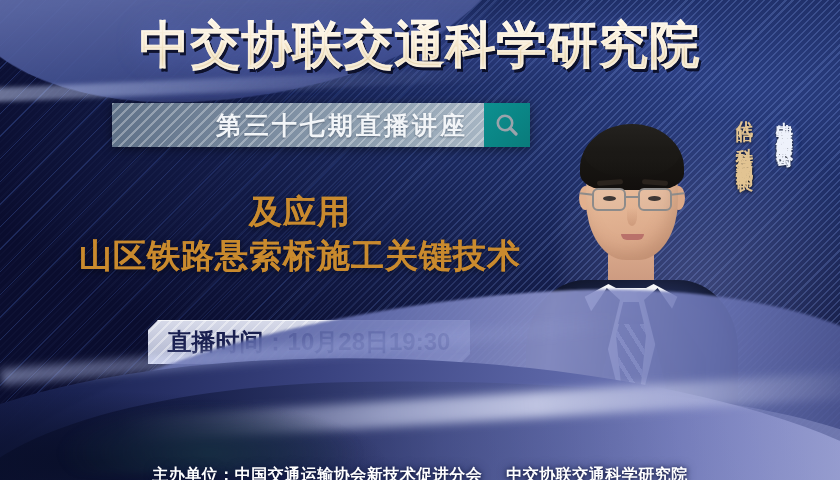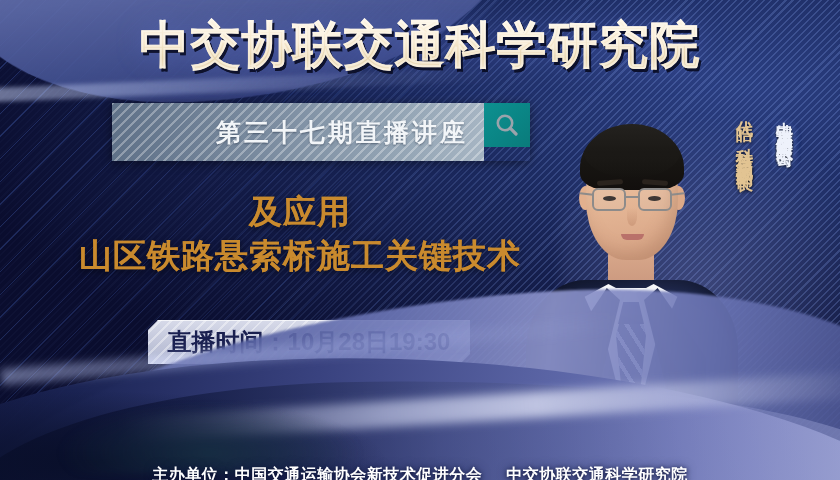--- a/index.html
+++ b/index.html
@@ -102,21 +102,21 @@
     font-size:50px;line-height:58px;font-weight:900;letter-spacing:1px;
     background:linear-gradient(180deg,#fdf6e7 0%,#f6e9cf 45%,#e8d5ae 72%,#f4ead5 100%);
     -webkit-background-clip:text;background-clip:text;color:transparent;
     -webkit-text-stroke:0.5px rgba(255,252,244,.5);
     filter:drop-shadow(2px 3px 0 rgba(6,8,28,.85)) drop-shadow(0 0 12px rgba(90,110,200,.35));
     white-space:nowrap;
   }
 
   
   .ep-banner{
-    position:absolute;left:112px;top:103px;width:418px;height:58px;display:flex;
+    position:absolute;left:112px;top:103px;width:418px;height:44px;display:flex;
     box-shadow:0 2px 10px rgba(0,0,0,.45);
   }
   .ep-banner-body{
     position:relative;flex:1;overflow:hidden;
     background:linear-gradient(90deg,#5f7188 0%,#7b8ca0 42%,#94a5b5 78%,#a6b5c3 100%);
     display:flex;align-items:center;justify-content:flex-end;padding-right:16px;
   }
   .ep-banner-body::after{
     content:"";position:absolute;inset:0;
     background-image:repeating-linear-gradient(135deg,

